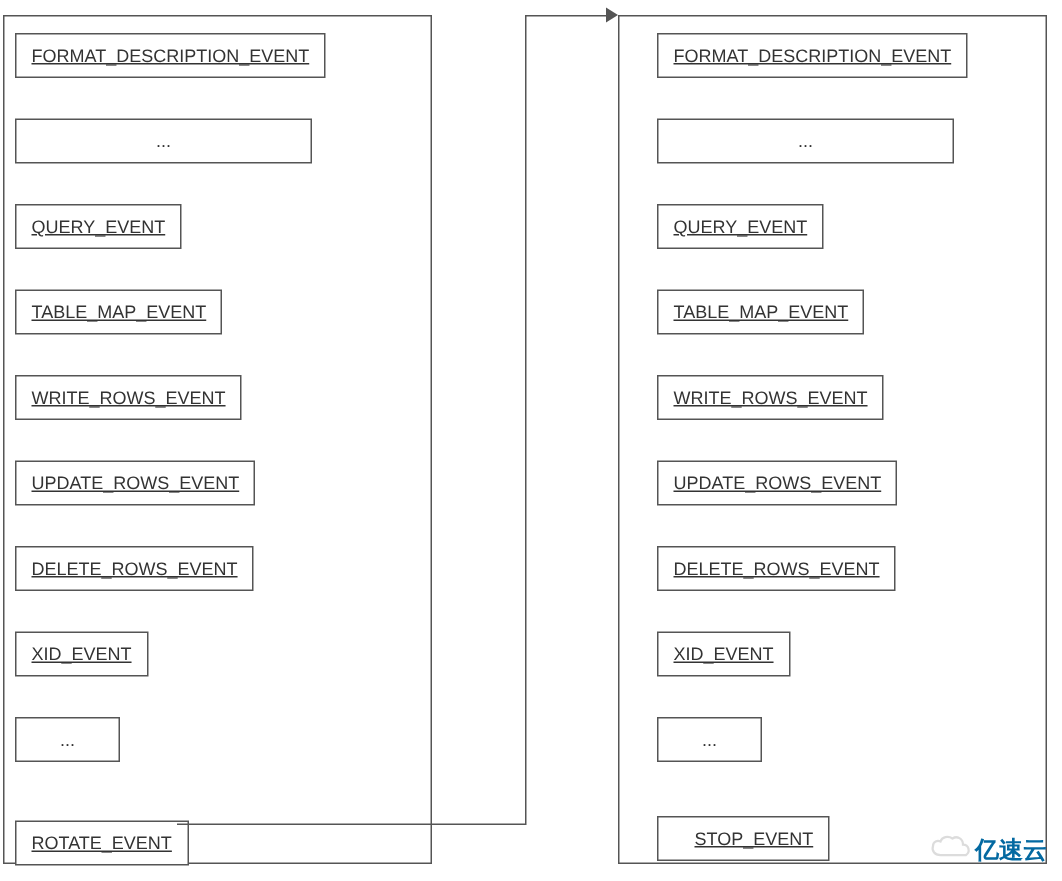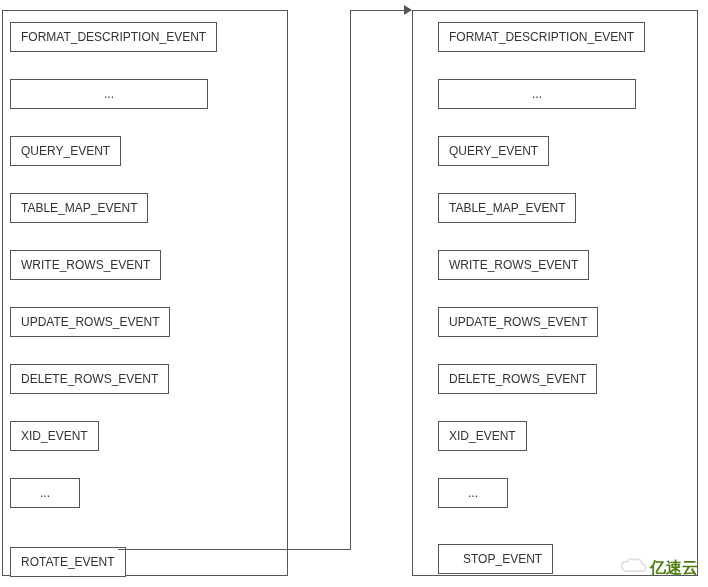--- a/index.html
+++ b/index.html
@@ -30,36 +30,37 @@
       height: 566px;
     }
     .event-box {
       position: absolute;
       border: 1px solid #555;
       background: #fff;
       display: flex;
       align-items: center;
       padding: 0 10px;
       height: 30px;
+      text-decoration: underline;
     }
     .ellipsis-box {
       position: absolute;
       border: 1px solid #555;
       background: #fff;
       display: flex;
       align-items: center;
       justify-content: center;
       height: 30px;
     }
     .watermark {
       position: absolute;
       right: 10px;
       bottom: 8px;
       font-size: 16px;
-      color: #4d7c0f;
+      color: #0369a1;
       font-weight: bold;
       display: flex;
       align-items: center;
       gap: 2px;
     }
     .watermark svg { opacity: 0.5; }
     .arrow-line {
       position: absolute;
       background: #555;
     }

